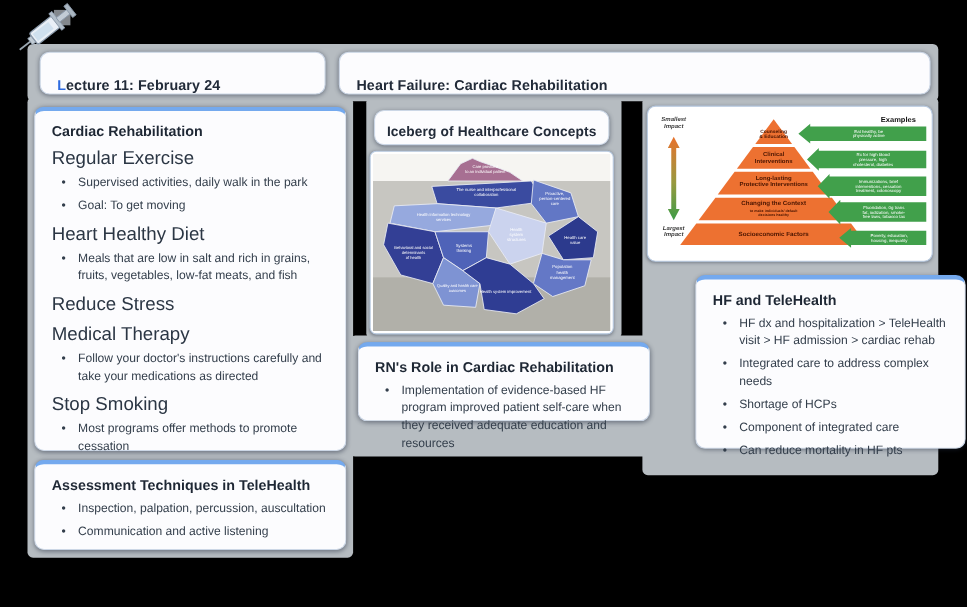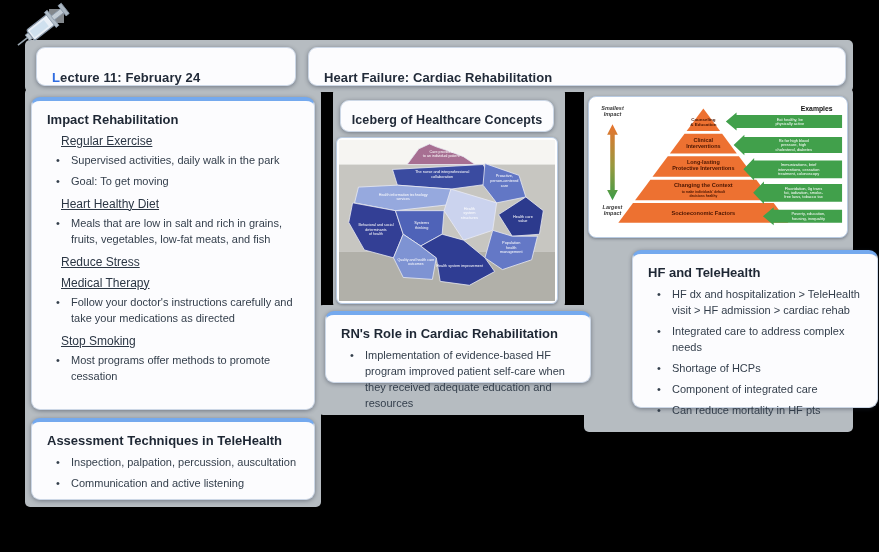--- a/index.html
+++ b/index.html
@@ -6,21 +6,21 @@
   body{width:879px;height:552px;background:#000;position:relative;overflow:hidden;
        font-family:"Liberation Sans",sans-serif;}
   .panel{position:absolute;background:#b6bcc1;border-radius:5px;}
   .card{position:absolute;background:#fcfcfe;border:1px solid #ccd7e6;border-radius:9px;
         box-shadow:0 1px 4px rgba(30,40,60,.45);box-sizing:border-box;}
   .header-card{display:flex;align-items:flex-end;padding:0 15px;font-size:13px;font-weight:700;
         color:#222b39;letter-spacing:.1px;}
   .accent-letter{color:#2e6be0;}
   .note{border-top:4px solid #74a9ee;padding:9px 13px 6px 13px;}
   .note h3{margin:2px 0 7px 2px;font-size:13px;color:#1e2734;font-weight:700;}
-  .sec-head{font-size:12px;color:#2b3644;text-decoration:underline;margin:7px 0 3px 16px;}
+  .sec-head{font-size:17px;color:#2b3644;margin:7px 0 3px 2px;}
   ul.blt{list-style:none;margin:0;padding:0;}
   ul.blt li{position:relative;font-size:11px;color:#333e4b;line-height:1.45;
         padding-left:26px;margin:5px 0;}
   ul.blt li::before{content:"\2022";position:absolute;left:11px;color:#333e4b;}
   .figure-card{position:absolute;background:#fff;border:1px solid #b9cbe2;border-radius:6px;
         box-shadow:0 1px 3px rgba(30,40,60,.4);box-sizing:border-box;padding:2px;}
   .figure-card svg{display:block;width:100%;height:100%;}
   .gray-chip{position:absolute;background:#83888d;}
   .syringe{position:absolute;left:8px;top:0px;}
 </style>
@@ -49,21 +49,21 @@
 </div>
 
 <div class="card header-card" style="left:36px;top:47px;width:260px;height:39px;">
   <span><span class="accent-letter">L</span><span>ecture 11: February 24</span></span>
 </div>
 <div class="card header-card" style="left:308px;top:47px;width:538px;height:39px;">
   <span>Heart Failure: Cardiac Rehabilitation</span>
 </div>
 
 <div class="card note" style="left:31px;top:97px;width:284px;height:313px;">
-  <h3>Impact Rehabilitation</h3>
+  <h3>Cardiac Rehabilitation</h3>
   <div>
       <div class="sec-head">Regular Exercise</div>
       <ul class="blt">
         <li>Supervised activities, daily walk in the park</li>
         <li>Goal: To get moving</li>
       </ul>
       <div class="sec-head">Heart Healthy Diet</div>
       <ul class="blt">
         <li>Meals that are low in salt and rich in grains, fruits, vegetables, low-fat meats, and fish</li>
       </ul>

